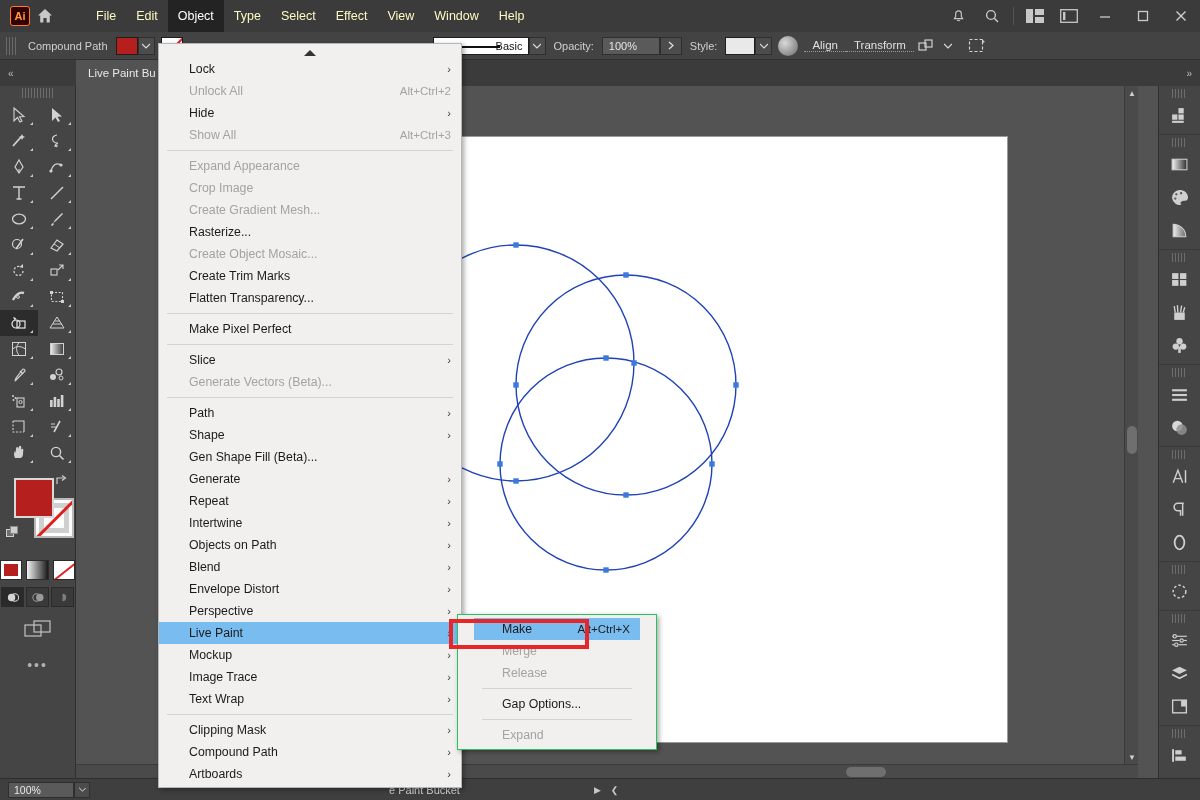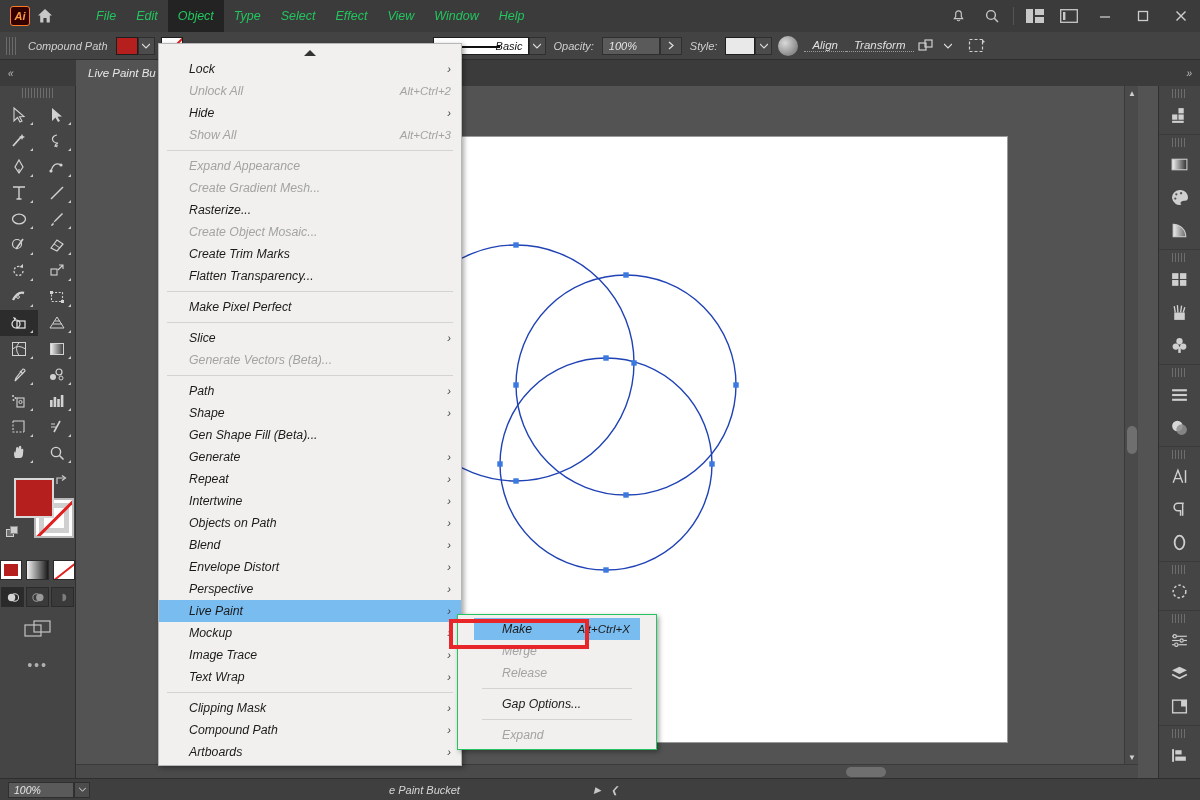--- a/index.html
+++ b/index.html
@@ -3,41 +3,41 @@
 <meta charset="utf-8">
 <style>
   * { box-sizing: border-box; margin: 0; padding: 0; }
   html, body {
     width: 1200px; height: 800px;
     overflow: hidden;
     background: #535353;
     font-family: "Liberation Sans", sans-serif;
     -webkit-font-smoothing: antialiased;
   }
-  #app { position: relative; width: 1200px; height: 800px; font-style: italic; }
+  #app { position: relative; width: 1200px; height: 800px; }
 
   
   .titlebar {
     position: absolute; top: 0; left: 0; width: 1200px; height: 32px;
     background: #3b3b3b; display: flex; align-items: center;
   }
   .ai-logo {
     width: 20px; height: 20px; margin-left: 10px; border-radius: 3px;
     background: #330000; border: 1px solid #ff7b2b;
     color: #ff9a44; font-size: 11px; font-weight: bold;
     display: flex; align-items: center; justify-content: center;
     font-family: "Liberation Sans", sans-serif;
   }
   .home-icon { width: 30px; height: 32px; display:flex; align-items:center; justify-content:center; }
   .menubar { display: flex; align-items: center; height: 32px; margin-left: 26px; }
   .menubar .mi {
     padding: 0 10px; height: 32px; line-height: 32px;
-    color: #22c55e; font-size: 12.5px; cursor: default; white-space: nowrap;
+    color: #fef9c3; font-size: 12.5px; cursor: default; white-space: nowrap;
   }
-  .menubar .mi.active { background: #232323; color: #22c55e; }
+  .menubar .mi.active { background: #232323; color: #ffffff; }
   .title-right { position: absolute; right: 0; top: 0; height: 32px; display: flex; align-items: center; }
   .tr-icon { width: 34px; height: 32px; display: flex; align-items: center; justify-content: center; }
   .vsep { width: 1px; height: 18px; background: #545454; margin: 0 4px; }
   .wctrl { width: 38px; height: 32px; display: flex; align-items: center; justify-content: center; color: #cccccc; }
 
   
   .controlbar {
     position: absolute; top: 32px; left: 0; width: 1200px; height: 28px;
     background: #434343; display: flex; align-items: center;
     border-bottom: 1px solid #2e2e2e;
@@ -1116,20 +1116,23 @@
         </div>
         <div class="mrow dis">
           <span>Show All</span>
           <span class="sc">Alt+Ctrl+3</span>
         </div>
         <div class="msep"></div>
         <div class="mrow dis">
           <span>Expand Appearance</span>
         </div>
         <div class="mrow dis">
+          <span>Crop Image</span>
+        </div>
+        <div class="mrow dis">
           <span>Create Gradient Mesh...</span>
         </div>
         <div class="mrow">
           <span>Rasterize...</span>
         </div>
         <div class="mrow dis">
           <span>Create Object Mosaic...</span>
         </div>
         <div class="mrow">
           <span>Create Trim Marks</span>

